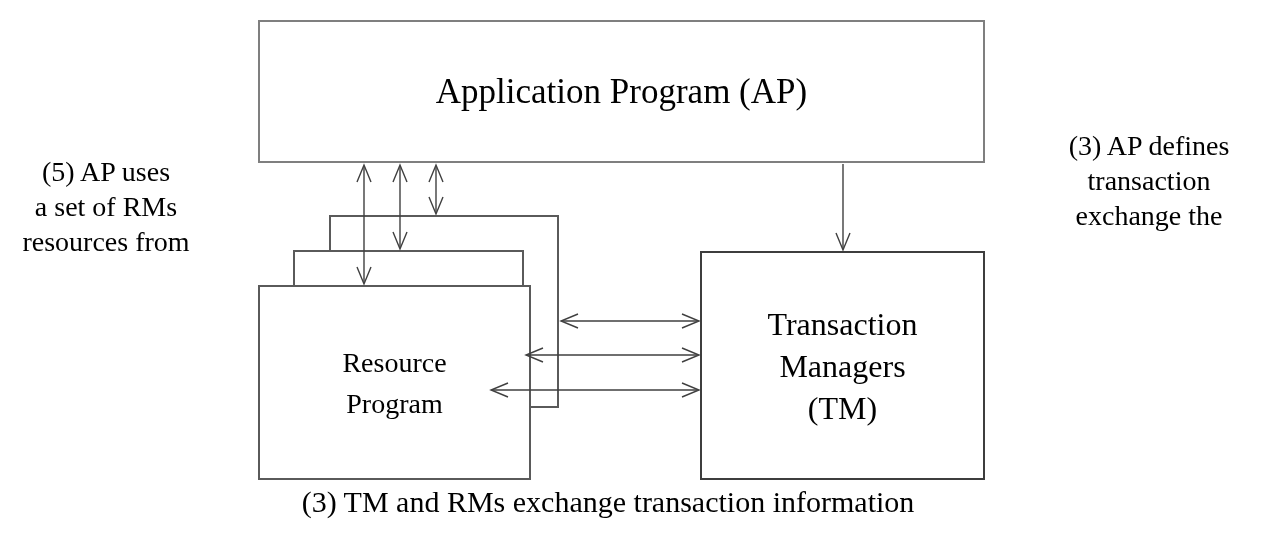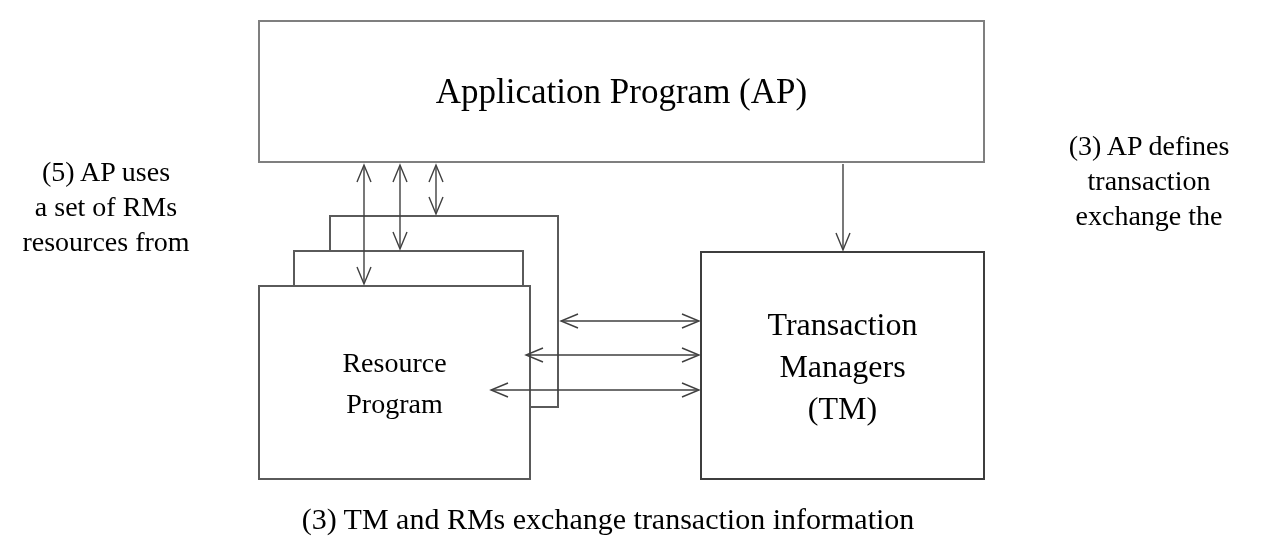--- a/index.html
+++ b/index.html
@@ -47,21 +47,21 @@
   .note {
     position: absolute;
     text-align: center;
     font-size: 28px;
     line-height: 35px;
     z-index: 5;
   }
   .note-1 { left: 0px;    top: 154px; width: 212px; }
   .note-2 { left: 1042px; top: 128px; width: 214px; }
   .note-3 {
-    left: 255px; top: 501px; width: 706px;
+    left: 255px; top: 484px; width: 706px;
     font-size: 30px; line-height: 36px;
   }
   .note-line { display: block; }
   .arrows-layer {
     position: absolute;
     left: 0; top: 0;
     width: 1274px;
     height: 542px;
     z-index: 10;
     pointer-events: none;

